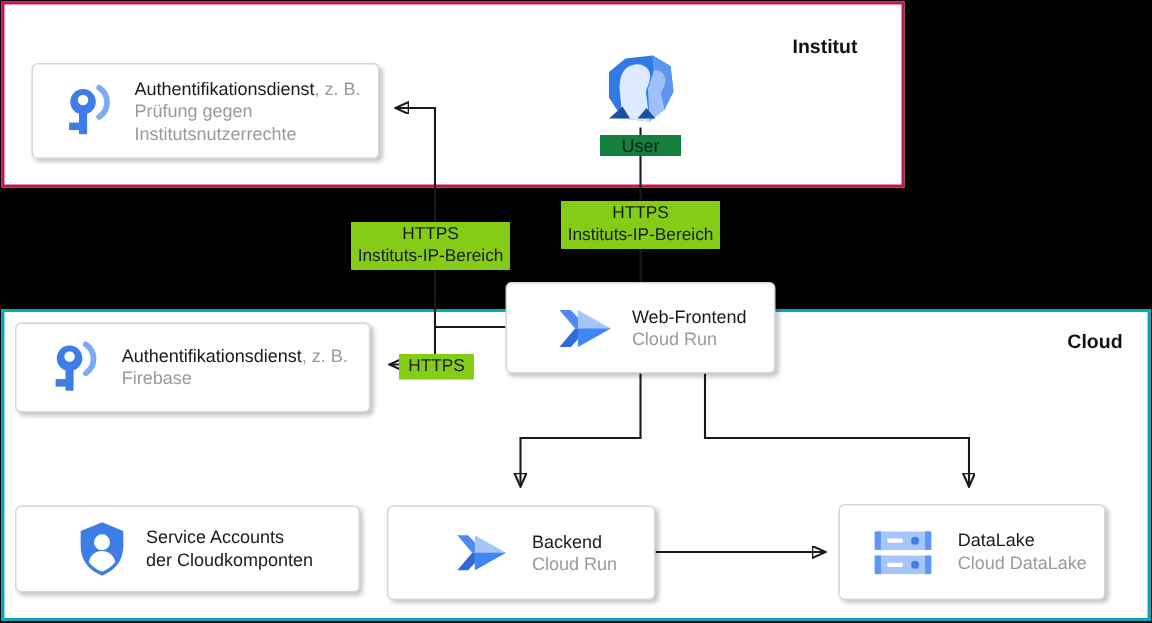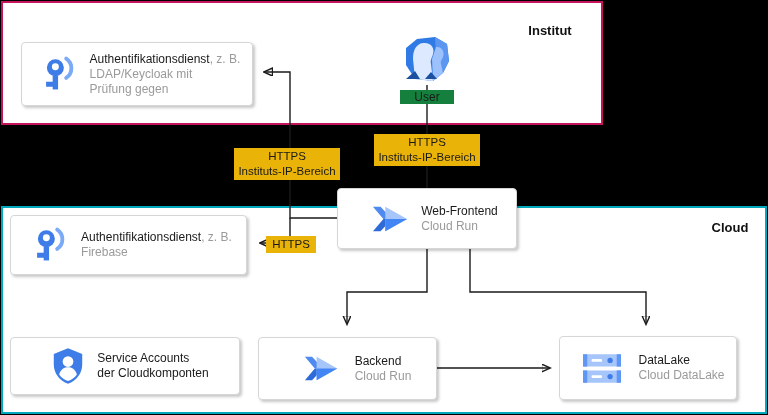--- a/index.html
+++ b/index.html
@@ -27,21 +27,21 @@
   #node-web-frontend .icon{width:38px;margin-right:11px;}
   #node-backend{left:258px;top:337px;width:179px;height:63px;padding-left:20px;}
   #node-backend .icon{width:36px;margin-right:15px;}
   #node-datalake{left:559px;top:336px;width:178px;height:64px;padding-left:12px;}
   #node-datalake .icon{width:38px;margin-right:17px;}
   #node-service-accounts{left:10px;top:337px;width:230px;height:58px;padding-left:11px;}
   #node-service-accounts .icon{width:32px;margin-right:13px;}
   #user-icon{position:absolute;left:403px;top:35px;z-index:3;}
   #user-label{position:absolute;left:400px;top:90px;width:54px;z-index:4;text-align:center;
               font-size:12px;color:#1a1a1a;background:#15803d;line-height:14px;}
-  .elabel{position:absolute;z-index:4;background:#eab308;text-align:center;color:#1a1a1a;
+  .elabel{position:absolute;z-index:4;background:#84cc16;text-align:center;color:#1a1a1a;
           font-size:11.5px;line-height:15px;padding:1px 0;}
   #elabel-user-frontend{left:374px;top:134px;width:106px;}
   #elabel-frontend-institut{left:234px;top:148px;width:106px;}
   #elabel-frontend-cloudauth{left:266px;top:236px;width:50px;}
 </style>
 </head>
 <body>
 
 <div class="region" id="institut-region"></div>
 <div class="region" id="cloud-region"></div>
@@ -80,22 +80,22 @@
     <svg width="34" height="44" viewBox="0 0 44 48">
       <path d="M30 4 a15 15 0 0 1 0 25" stroke="#7baaf7" stroke-width="5" fill="none" stroke-linecap="round"></path>
       <circle cx="16" cy="16" r="11" fill="#3e7de7"></circle>
       <circle cx="16" cy="14.5" r="4.5" fill="#fff"></circle>
       <rect x="12.5" y="26" width="7" height="18" fill="#3e7de7"></rect>
       <rect x="4" y="34" width="9" height="6.5" fill="#3e7de7"></rect>
     </svg>
   </span>
   <div class="txt">
     <div class="line"><span>Authentifikationsdienst</span><span class="muted">, z. B.</span></div>
-    <div class="line muted">LDAP/Keycloak mit</div>
     <div class="line muted">Prüfung gegen</div>
+    <div class="line muted">Institutsnutzerrechte</div>
   </div>
 </div>
 
 <div class="node" id="node-web-frontend">
   <span class="icon">
     <svg width="38" height="28" viewBox="0 0 40 28">
       <polygon points="1,1 9,1 21,14 12,14" fill="#4e8af0"></polygon>
       <polygon points="12,14 21,14 9,27 1,27" fill="#2e6bd8"></polygon>
       <polygon points="14,1 37,14 14,27" fill="#a6c5fa"></polygon>
       <polygon points="14,14 37,14 14,27" fill="#4285f4"></polygon>

